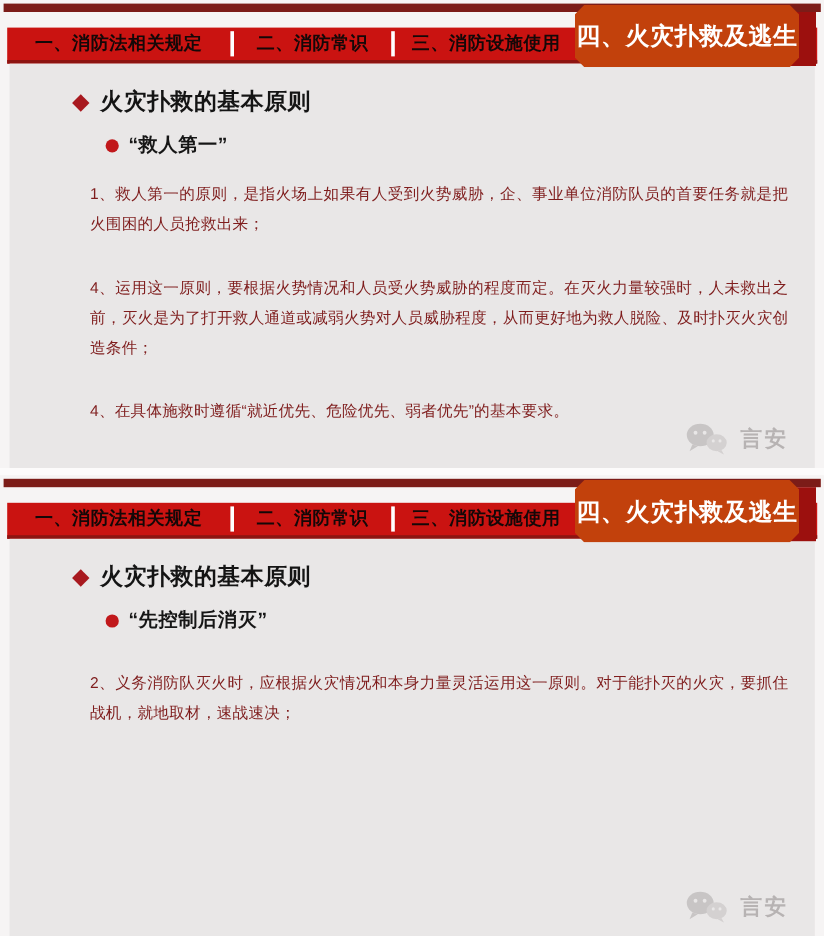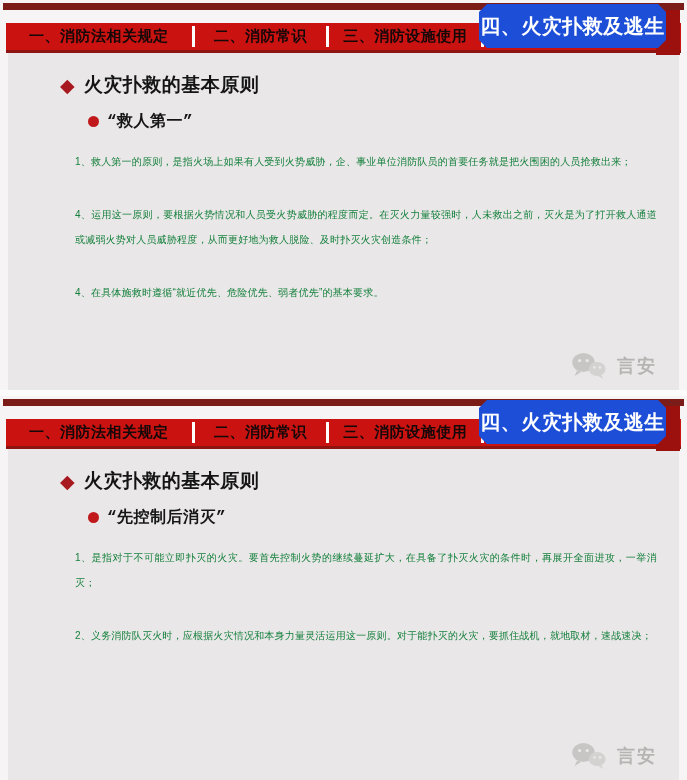--- a/index.html
+++ b/index.html
@@ -30,42 +30,42 @@
   }
   .nav-tab.t1{width:27.5%;}
   .nav-tab.t2{width:19.5%;}
   .nav-tab.t3{width:22.5%;}
   .nav-divider{width:3px;height:21px;background:#ffffff;flex:none;}
   .nav-ribbon{
     position:absolute;right:1px;top:-13px;width:24px;height:45px;
     background:#9c100e;z-index:1;
   }
   .nav-active{
-    position:absolute;left:473px;top:-19px;width:187px;height:44px;
-    background:#1d4ed8;z-index:3;
+    position:absolute;left:473px;top:-19px;width:187px;height:52px;
+    background:#c2410c;z-index:3;
     display:flex;align-items:center;justify-content:center;
     color:#ffffff;font-weight:bold;font-size:20px;letter-spacing:.5px;
     white-space:nowrap;cursor:pointer;
     clip-path:polygon(8px 0,calc(100% - 8px) 0,100% 8px,100% calc(100% - 8px),calc(100% - 8px) 100%,8px 100%,0 calc(100% - 8px),0 8px);
   }
 
   
   .content{
     position:relative;flex:1;margin:0 8px;background:#e9e7e7;
     overflow:hidden;
   }
   .title-row{display:flex;align-items:center;gap:9px;padding:19px 0 0 52px;}
   .diamond{font-size:19px;line-height:1;color:#a8191f;}
   .slide-title{font-size:19px;font-weight:bold;color:#141414;letter-spacing:.5px;}
   .principle-row{display:flex;align-items:center;gap:8px;padding:13px 0 0 80px;}
   .dot{width:11px;height:11px;border-radius:50%;background:#c1181b;flex:none;}
-  .principle-text{font-size:16px;font-weight:bold;color:#161616;letter-spacing:.5px;font-family:Liberation Mono, monospace;}
+  .principle-text{font-size:16px;font-weight:bold;color:#161616;letter-spacing:.5px;}
   .para{
     margin:28px 22px 0 67px;
-    font-size:10px;line-height:25px;color:#15803d;
+    font-size:13px;line-height:25px;color:#7f1d1d;
     text-align:justify;letter-spacing:.2px;
   }
   .para.first{margin-top:17px;}
 
   
   .watermark{
     position:absolute;right:22px;bottom:11px;
     display:flex;align-items:center;gap:10px;opacity:.95;
   }
   .wm-text{
@@ -132,21 +132,20 @@
   </div>
   <div class="content">
     <div class="title-row">
       <span class="diamond">◆</span>
       <span class="slide-title">火灾扑救的基本原则</span>
     </div>
     <div class="principle-row">
       <span class="dot"></span>
       <span class="principle-text">“先控制后消灭”</span>
     </div>
-    <p class="para first">1、是指对于不可能立即扑灭的火灾。要首先控制火势的继续蔓延扩大，在具备了扑灭火灾的条件时，再展开全面进攻，一举消灭；</p>
     <p class="para">2、义务消防队灭火时，应根据火灾情况和本身力量灵活运用这一原则。对于能扑灭的火灾，要抓住战机，就地取材，速战速决；</p>
     <div class="watermark">
       <svg width="36" height="27" viewBox="0 0 36 27">
         <ellipse cx="12.5" cy="10.5" rx="11.2" ry="9.4" fill="#c7c4c4"></ellipse>
         <polygon points="6,18.5 3.6,24 10.5,19.8" fill="#c7c4c4"></polygon>
         <circle cx="8.6" cy="8.6" r="1.6" fill="#e9e7e7"></circle>
         <circle cx="16.2" cy="8.6" r="1.6" fill="#e9e7e7"></circle>
         <ellipse cx="26.2" cy="17" rx="8.4" ry="7.1" fill="#d3d0d0"></ellipse>
         <polygon points="30.2,23 32.4,27 26.8,23.8" fill="#d3d0d0"></polygon>
         <circle cx="23.4" cy="15.4" r="1.3" fill="#e9e7e7"></circle>

